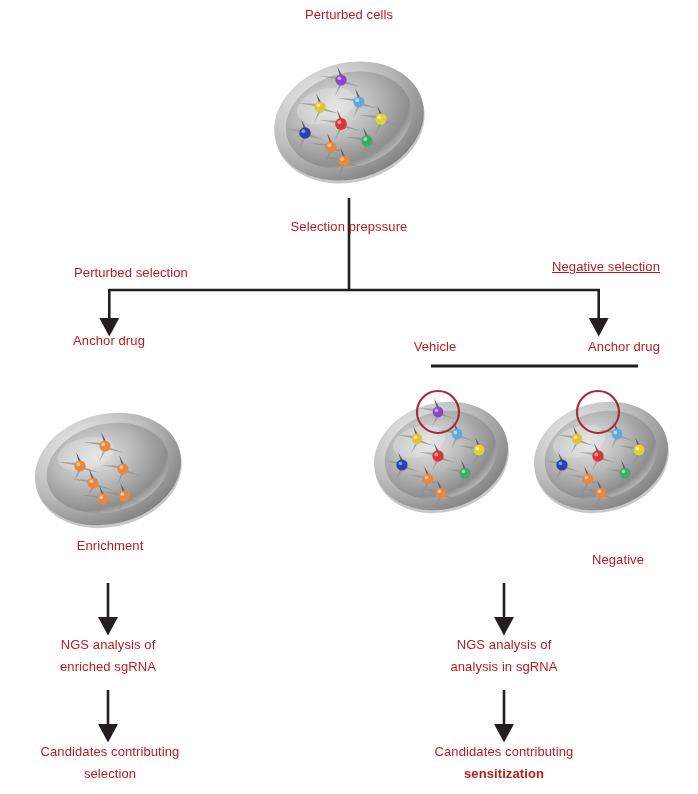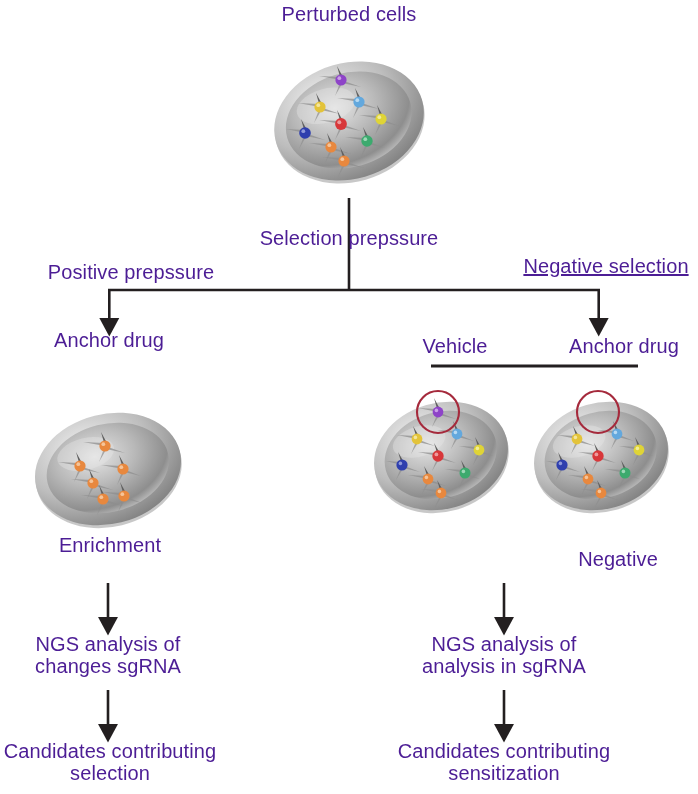--- a/index.html
+++ b/index.html
@@ -3,23 +3,23 @@
 <meta charset="utf-8">
 <style>
   html,body{margin:0;padding:0;background:#ffffff;}
   body{
     width:698px;height:794px;position:relative;overflow:hidden;
     font-family:"Liberation Sans","DejaVu Sans",sans-serif;
     color:#231f20;
   }
   .lbl{
     position:absolute;
-    font-size:20px;
+    font-size:13px;
     line-height:21px;
-    color:#4c1d95;
+    color:#b91c1c;
     white-space:pre;
     letter-spacing:0.1px;
   }
   .lbl.center{text-align:center;transform:translateX(-50%);}
   .dish{position:absolute;}
   .dish svg{display:block;}
   .conn{position:absolute;left:0;top:0;width:698px;height:794px;pointer-events:none;}
 </style>
 </head>
 <body>
@@ -141,25 +141,25 @@
           <path d="M57,97 l-22,-4 l21,1 z" fill="#8d8d8d" opacity=".75"></path>
           <path d="M57,97 l20,7 l-19,-4 z" fill="#8d8d8d" opacity=".75"></path>
           <path d="M57,97 l-6,16 l8,-14 z" fill="#8d8d8d" opacity=".7"></path>
           <circle cx="57" cy="97" r="5.6" fill="#e8883e"></circle>
           <circle cx="55.3" cy="95.2" r="1.9" fill="#f7d3b0" opacity=".8"></circle>
         </g>
     </g>
   </svg>
 </div>
 
-<div class="lbl center" style="left:349px;top:216px;margin-top:12px;">Selection prepssure</div>
-<div class="lbl center" style="left:131px;top:262px;">Positive prepssure</div>
+<div class="lbl center" style="left:349px;top:216px;">Selection prepssure</div>
+<div class="lbl center" style="left:131px;top:262px;">Perturbed selection</div>
 <div class="lbl center" style="left:606px;top:256px;text-decoration:underline;">Negative selection</div>
 <div class="lbl center" style="left:109px;top:330px;">Anchor drug</div>
-<div class="lbl center" style="left:435px;top:336px;margin-left:20px;">Vehicle</div>
+<div class="lbl center" style="left:435px;top:336px;">Vehicle</div>
 <div class="lbl center" style="left:624px;top:336px;">Anchor drug</div>
 
 <div class="dish" style="left:22px;top:396px;">
   <svg width="172" height="146" viewBox="0 0 172 146">
     <g transform="rotate(-14 86 73)">
       <ellipse cx="86" cy="76" rx="74" ry="55" fill="#9a9a9a" opacity=".55"></ellipse>
       <ellipse cx="86" cy="73" rx="74" ry="55" fill="url(#rimG)"></ellipse>
       <ellipse cx="86" cy="72" rx="62" ry="44" fill="url(#dishG)"></ellipse>
       <ellipse cx="68" cy="53" rx="29" ry="16" fill="#e8e8e8" opacity=".38"></ellipse>
     </g>
@@ -377,22 +377,22 @@
         </g>
     </g>
     <circle cx="76" cy="32" r="21" fill="none" stroke="#a52a3c" stroke-width="2.1"></circle>
   </svg>
 </div>
 
 <div class="lbl center" style="left:110px;top:535px;">Enrichment</div>
 <div class="lbl center" style="left:618px;top:549px;">Negative</div>
 
 <div class="lbl center" style="left:108px;top:634px;">NGS analysis of</div>
-<div class="lbl center" style="left:108px;top:656px;">changes sgRNA</div>
+<div class="lbl center" style="left:108px;top:656px;">enriched sgRNA</div>
 
 <div class="lbl center" style="left:504px;top:634px;">NGS analysis of</div>
 <div class="lbl center" style="left:504px;top:656px;">analysis in sgRNA</div>
 
 <div class="lbl center" style="left:110px;top:741px;">Candidates contributing</div>
 <div class="lbl center" style="left:110px;top:763px;">selection</div>
 
 <div class="lbl center" style="left:504px;top:741px;">Candidates contributing</div>
-<div class="lbl center" style="left:504px;top:763px;">sensitization</div>
+<div class="lbl center" style="left:504px;top:763px;font-weight:bold;">sensitization</div>
 
 </body></html>

